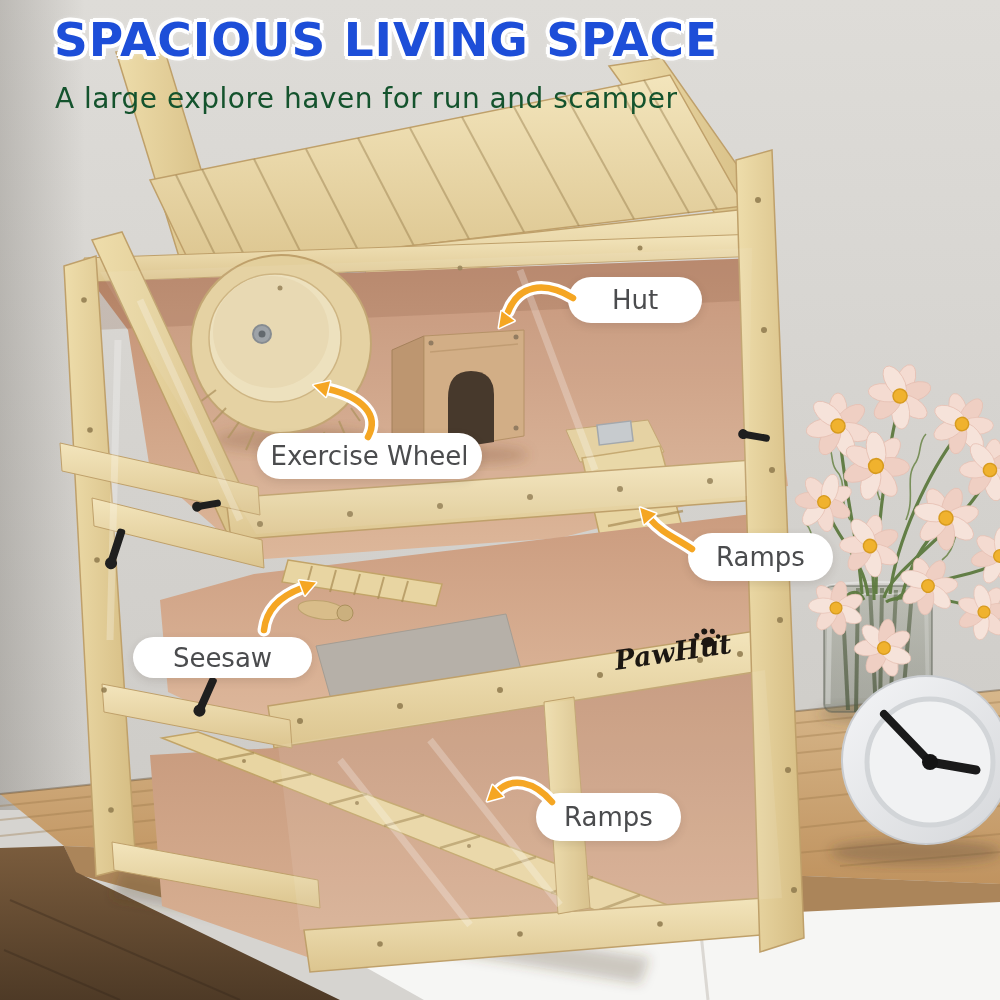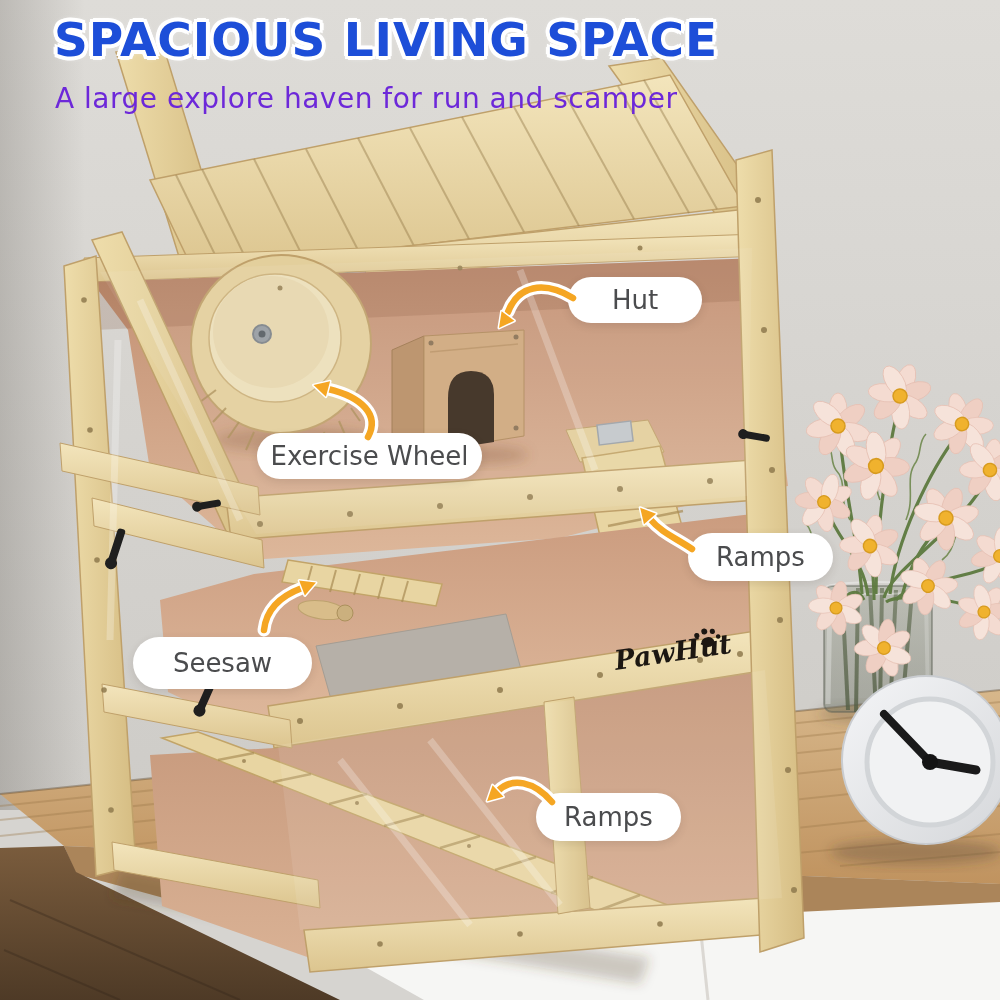--- a/index.html
+++ b/index.html
@@ -4,21 +4,21 @@
 <style>
   html,body{margin:0;padding:0;background:#888;}
   .stage{position:relative;width:1000px;height:1000px;overflow:hidden;
          font-family:"DejaVu Sans","Liberation Sans",sans-serif;background:#d6d4d0;}
   .scene{position:absolute;left:0;top:0;width:1000px;height:1000px;display:block;}
   .headline{position:absolute;left:54px;top:12px;margin:0;font-size:47px;font-weight:800;
     letter-spacing:1px;color:#1d4ed8;white-space:nowrap;
     text-shadow:-3px -3px 0 #fff,3px -3px 0 #fff,-3px 3px 0 #fff,3px 3px 0 #fff,
       -4px 0 0 #fff,4px 0 0 #fff,0 -4px 0 #fff,0 4px 0 #fff,0 0 7px rgba(255,255,255,.95);}
   .subline{position:absolute;left:55px;top:82px;margin:0;font-size:28px;font-weight:400;
-    letter-spacing:.5px;color:#6d28d9;white-space:nowrap;}
+    letter-spacing:.5px;color:#14532d;white-space:nowrap;}
   .pill{position:absolute;background:#fff;border-radius:24px;display:flex;
     align-items:center;justify-content:center;color:#4b4c4e;font-size:26px;font-weight:500;
     box-shadow:0 3px 9px rgba(60,50,40,.13);white-space:nowrap;}
   .arrow{position:absolute;overflow:visible;pointer-events:none;}
   .aw{fill:none;stroke:#ffffff;stroke-width:13;stroke-linecap:round;}
   .ao{fill:none;stroke:#F5A623;stroke-width:6.5;stroke-linecap:round;}
   .ah{fill:#F5A623;stroke:#ffffff;stroke-width:3;stroke-linejoin:round;paint-order:stroke;}
 </style>
 </head>
 <body>
@@ -411,21 +411,21 @@
 
 <div class="pill" style="left:257px;top:433px;width:225px;height:46px;">
   <span>Exercise Wheel</span>
 </div>
 <div class="pill" style="left:568px;top:277px;width:134px;height:46px;">
   <span>Hut</span>
 </div>
 <div class="pill" style="left:688px;top:533px;width:145px;height:48px;">
   <span>Ramps</span>
 </div>
-<div class="pill" style="left:133px;top:637px;width:179px;height:52px;border-radius:26px;">
+<div class="pill" style="left:133px;top:637px;width:179px;height:41px;border-radius:26px;">
   <span>Seesaw</span>
 </div>
 <div class="pill" style="left:536px;top:793px;width:145px;height:48px;">
   <span>Ramps</span>
 </div>
 
 <svg class="arrow" style="left:488px;top:272px;" width="100" height="70">
   <path class="aw" d="M 85,26 C 55,8 30,14 20,40"></path>
   <path class="ao" d="M 85,26 C 55,8 30,14 20,40"></path>
   <path class="ah" d="M0,-8 L15,0 L0,8 Z" transform="translate(20,44) rotate(127)"></path>

